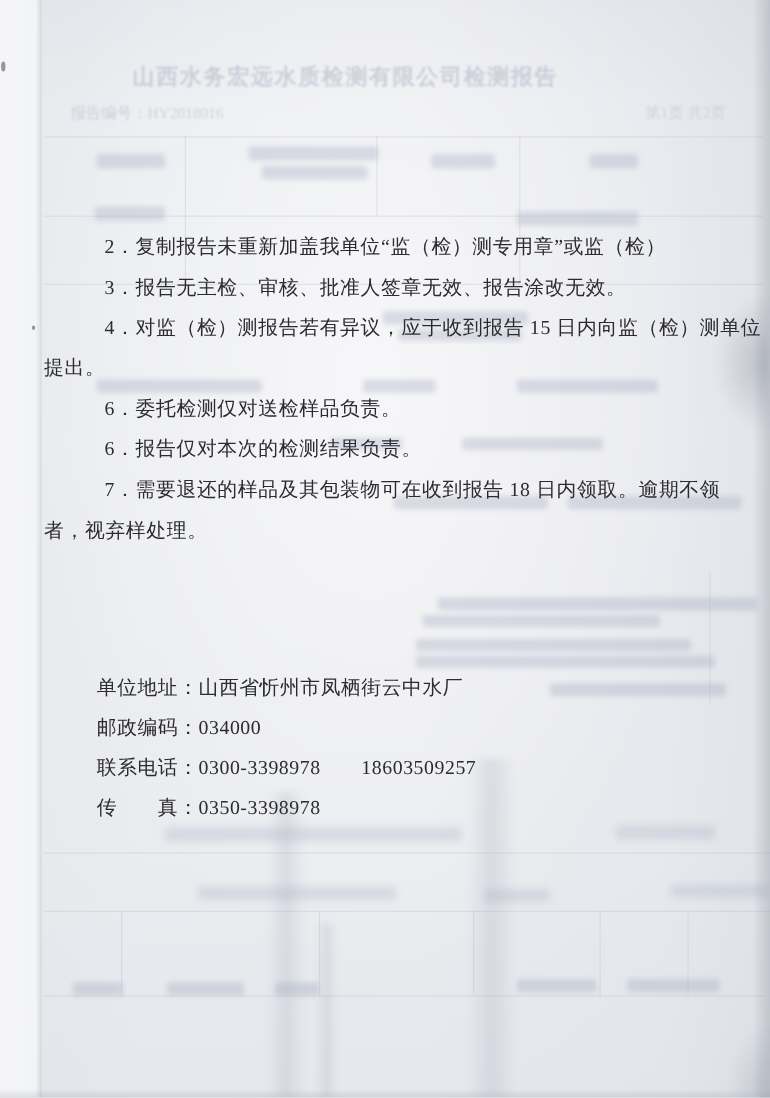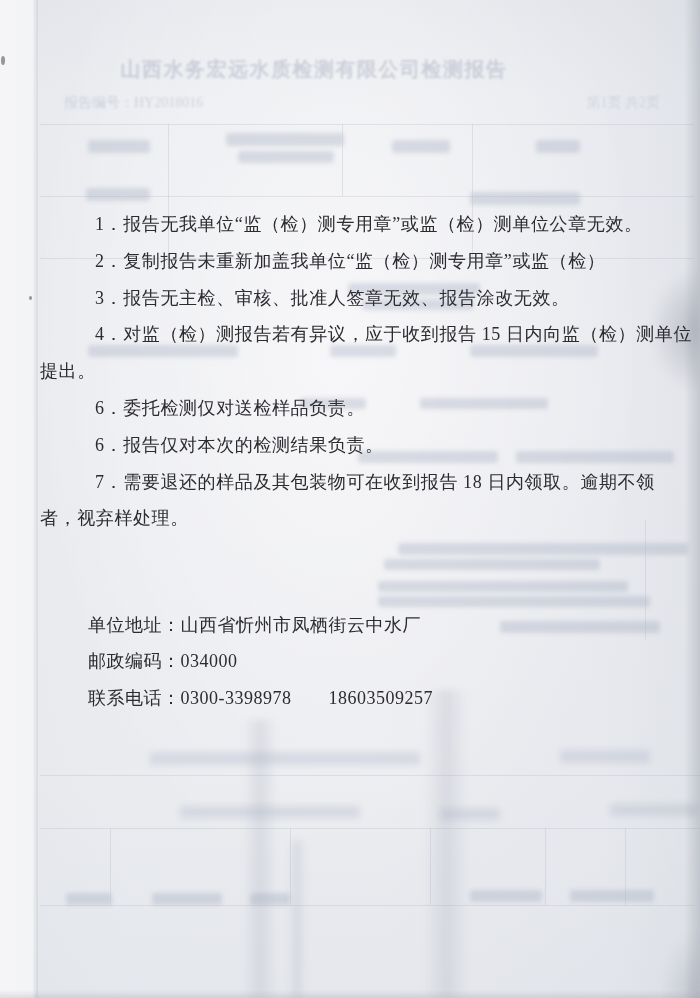--- a/index.html
+++ b/index.html
@@ -114,36 +114,38 @@
   <div class="wrinkle" style="left:288px;top:840px;width:18px;height:158px;"></div>
   <div class="shadow-blob"></div>
   <div class="corner-blob"></div>
   <div class="edge-right"></div>
   <div class="edge-bottom"></div>
   <div class="speck" style="left:1px;top:56px;width:4px;height:9px;"></div>
   <div class="speck" style="left:29px;top:296px;width:3px;height:4px;"></div>
 
 
   <div class="stmt" id="stmt-lines">
-    <div class="stmt-line indent">1．报告无我单位“监（检）测专用章”或监（检）测单位公章无效。</div>
     <div class="stmt-line indent">2．复制报告未重新加盖我单位“监（检）测专用章”或监（检）</div>
     <div class="stmt-line indent">3．报告无主检、审核、批准人签章无效、报告涂改无效。</div>
     <div class="stmt-line indent">4．对监（检）测报告若有异议，应于收到报告 15 日内向监（检）测单位</div>
     <div class="stmt-line">提出。</div>
     <div class="stmt-line indent">6．委托检测仅对送检样品负责。</div>
     <div class="stmt-line indent">6．报告仅对本次的检测结果负责。</div>
     <div class="stmt-line indent">7．需要退还的样品及其包装物可在收到报告 18 日内领取。逾期不领</div>
     <div class="stmt-line">者，视弃样处理。</div>
   </div>
 
   <div class="contact">
     <div class="contact-row">
       <span>单位地址：</span><span>山西省忻州市凤栖街云中水厂</span>
     </div>
     <div class="contact-row">
       <span>邮政编码：</span><span>034000</span>
     </div>
     <div class="contact-row">
       <span>联系电话：</span><span>0300-3398978　　18603509257</span>
     </div>
+    <div class="contact-row">
+      <span>传　　真：</span><span>0350-3398978</span>
+    </div>
   </div>
 
 </div>
 
 </body></html>

